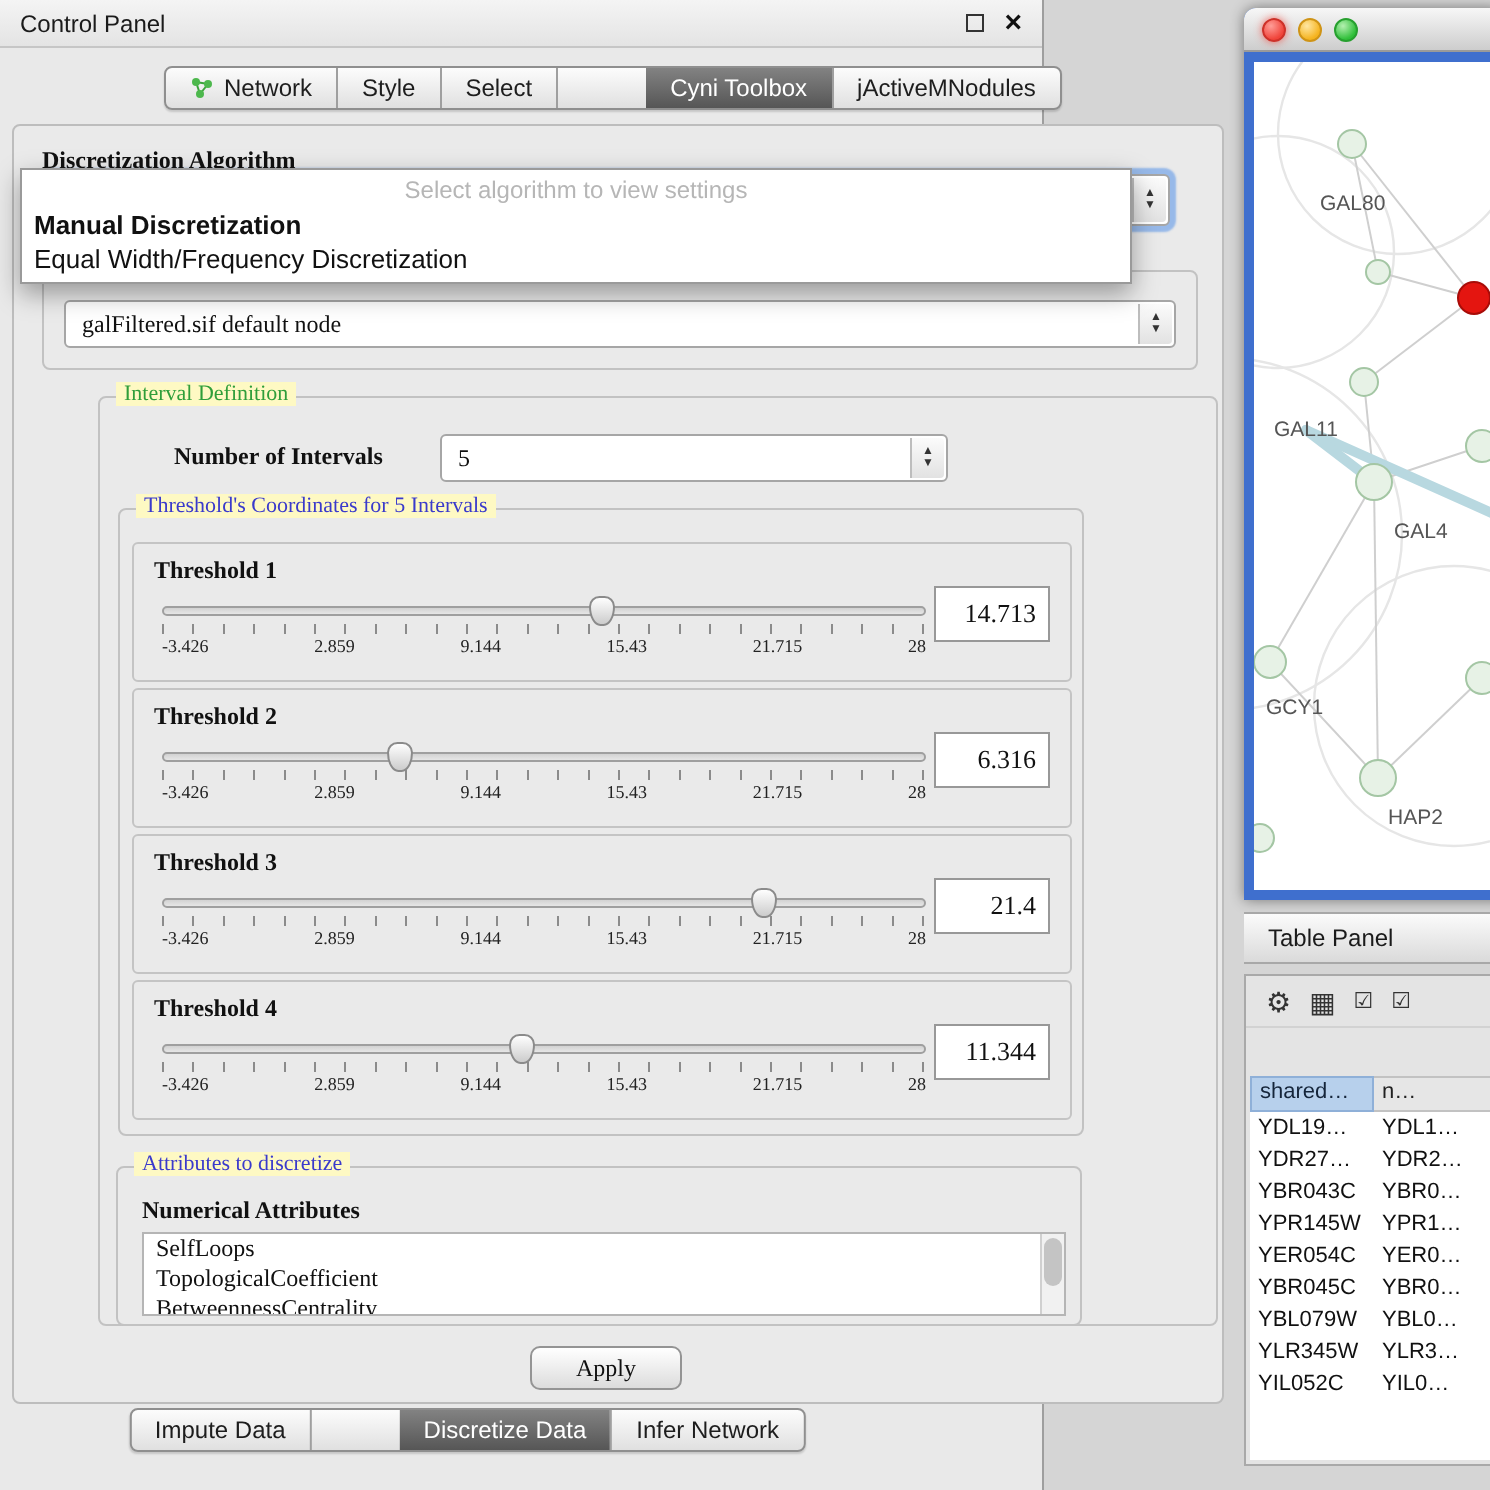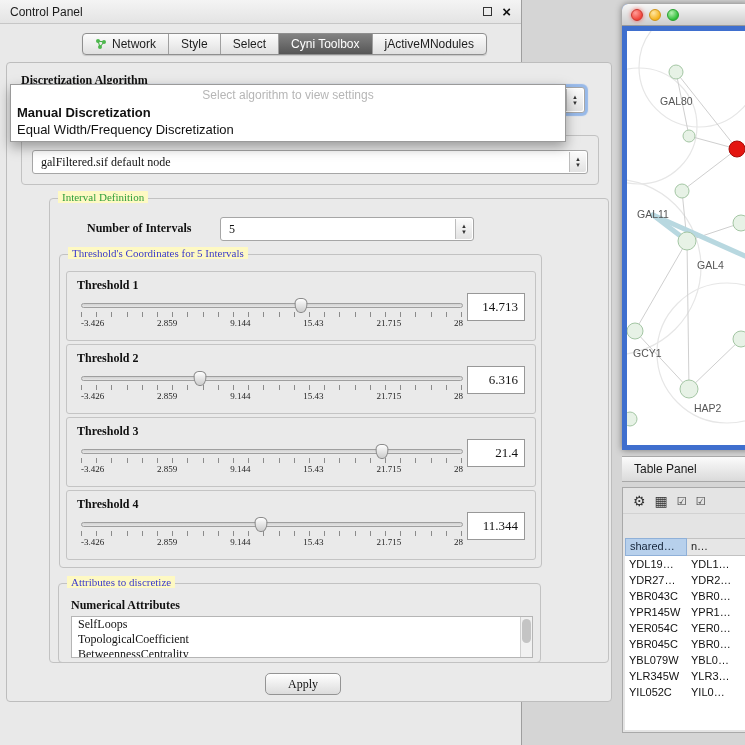--- a/index.html
+++ b/index.html
@@ -13,21 +13,21 @@
   .cp-buttons { margin-left:auto; display:flex; align-items:center; gap:10px; }
   .float-sq { width:9px; height:9px; border:1.5px solid #333; background:transparent; }
   .close-x { font-size:15px; font-weight:bold; color:#111; line-height:10px; }
 
   .tabstrip { position:absolute; display:flex; height:22px; border:1px solid #8f8f8f; border-radius:4px; overflow:hidden;
               background:linear-gradient(#fcfcfc,#e0e0e0); box-shadow:0 1px 1px rgba(0,0,0,.15); }
   .tabstrip.top { left:82px; top:33px; }
   .tabstrip.bottom { top:704px; left:50%; transform:translateX(-58%); }
   .tab { display:flex; align-items:center; gap:5px; padding:0 12px; font-size:12px; color:#1d1d1d; border-right:1px solid #9f9f9f; white-space:nowrap; }
   .tab:last-child { border-right:none; }
-  .tab.selected { background:linear-gradient(#828282,#565656); color:#fff; }
+  .tab.selected { background:linear-gradient(#828282,#565656); color:#fff;margin-left:44px; }
 
   .inner-panel { position:absolute; left:6px; top:62px; width:606px; height:640px; background:#eaeaea;
                  border:1px solid #bdbdbd; border-radius:4px;font-family:Liberation Serif, serif; }
 
   .group { position:absolute; border:1px solid #c2c2c2; border-radius:4px; }
   .group-title { position:absolute; top:-8px; left:8px; background:#fef9c3; padding:0 4px; font-size:11px; color:#111; }
   .group-title.green { color:#2f9e3a; }
   .group-title.blue  { color:#3a3acc; }
 
   .combo { position:absolute; background:#fff; border:1px solid #a6a6a6; border-radius:3px; font-size:12px; color:#111;
@@ -260,20 +260,31 @@
             <div class="list-item">BetweennessCentrality</div>
             <div class="vscroll">
               <div class="vthumb"></div>
             </div>
         </div>
       </div>
 
       <div class="apply-btn">Apply</div>
     </div>
 
+    <div class="tabstrip bottom">
+      <div class="tab">
+          <span>Impute Data</span>
+        </div>
+      <div class="tab selected">
+          <span>Discretize Data</span>
+        </div>
+      <div class="tab">
+          <span>Infer Network</span>
+        </div>
+    </div>
 
     <div class="popup">
       <div class="ph">Select algorithm to view settings</div>
       <div class="opt bold">Manual Discretization</div>
       <div class="opt">Equal Width/Frequency Discretization</div>
     </div>
   </div>
 
   <div class="net-window">
     <div class="net-titlebar">

